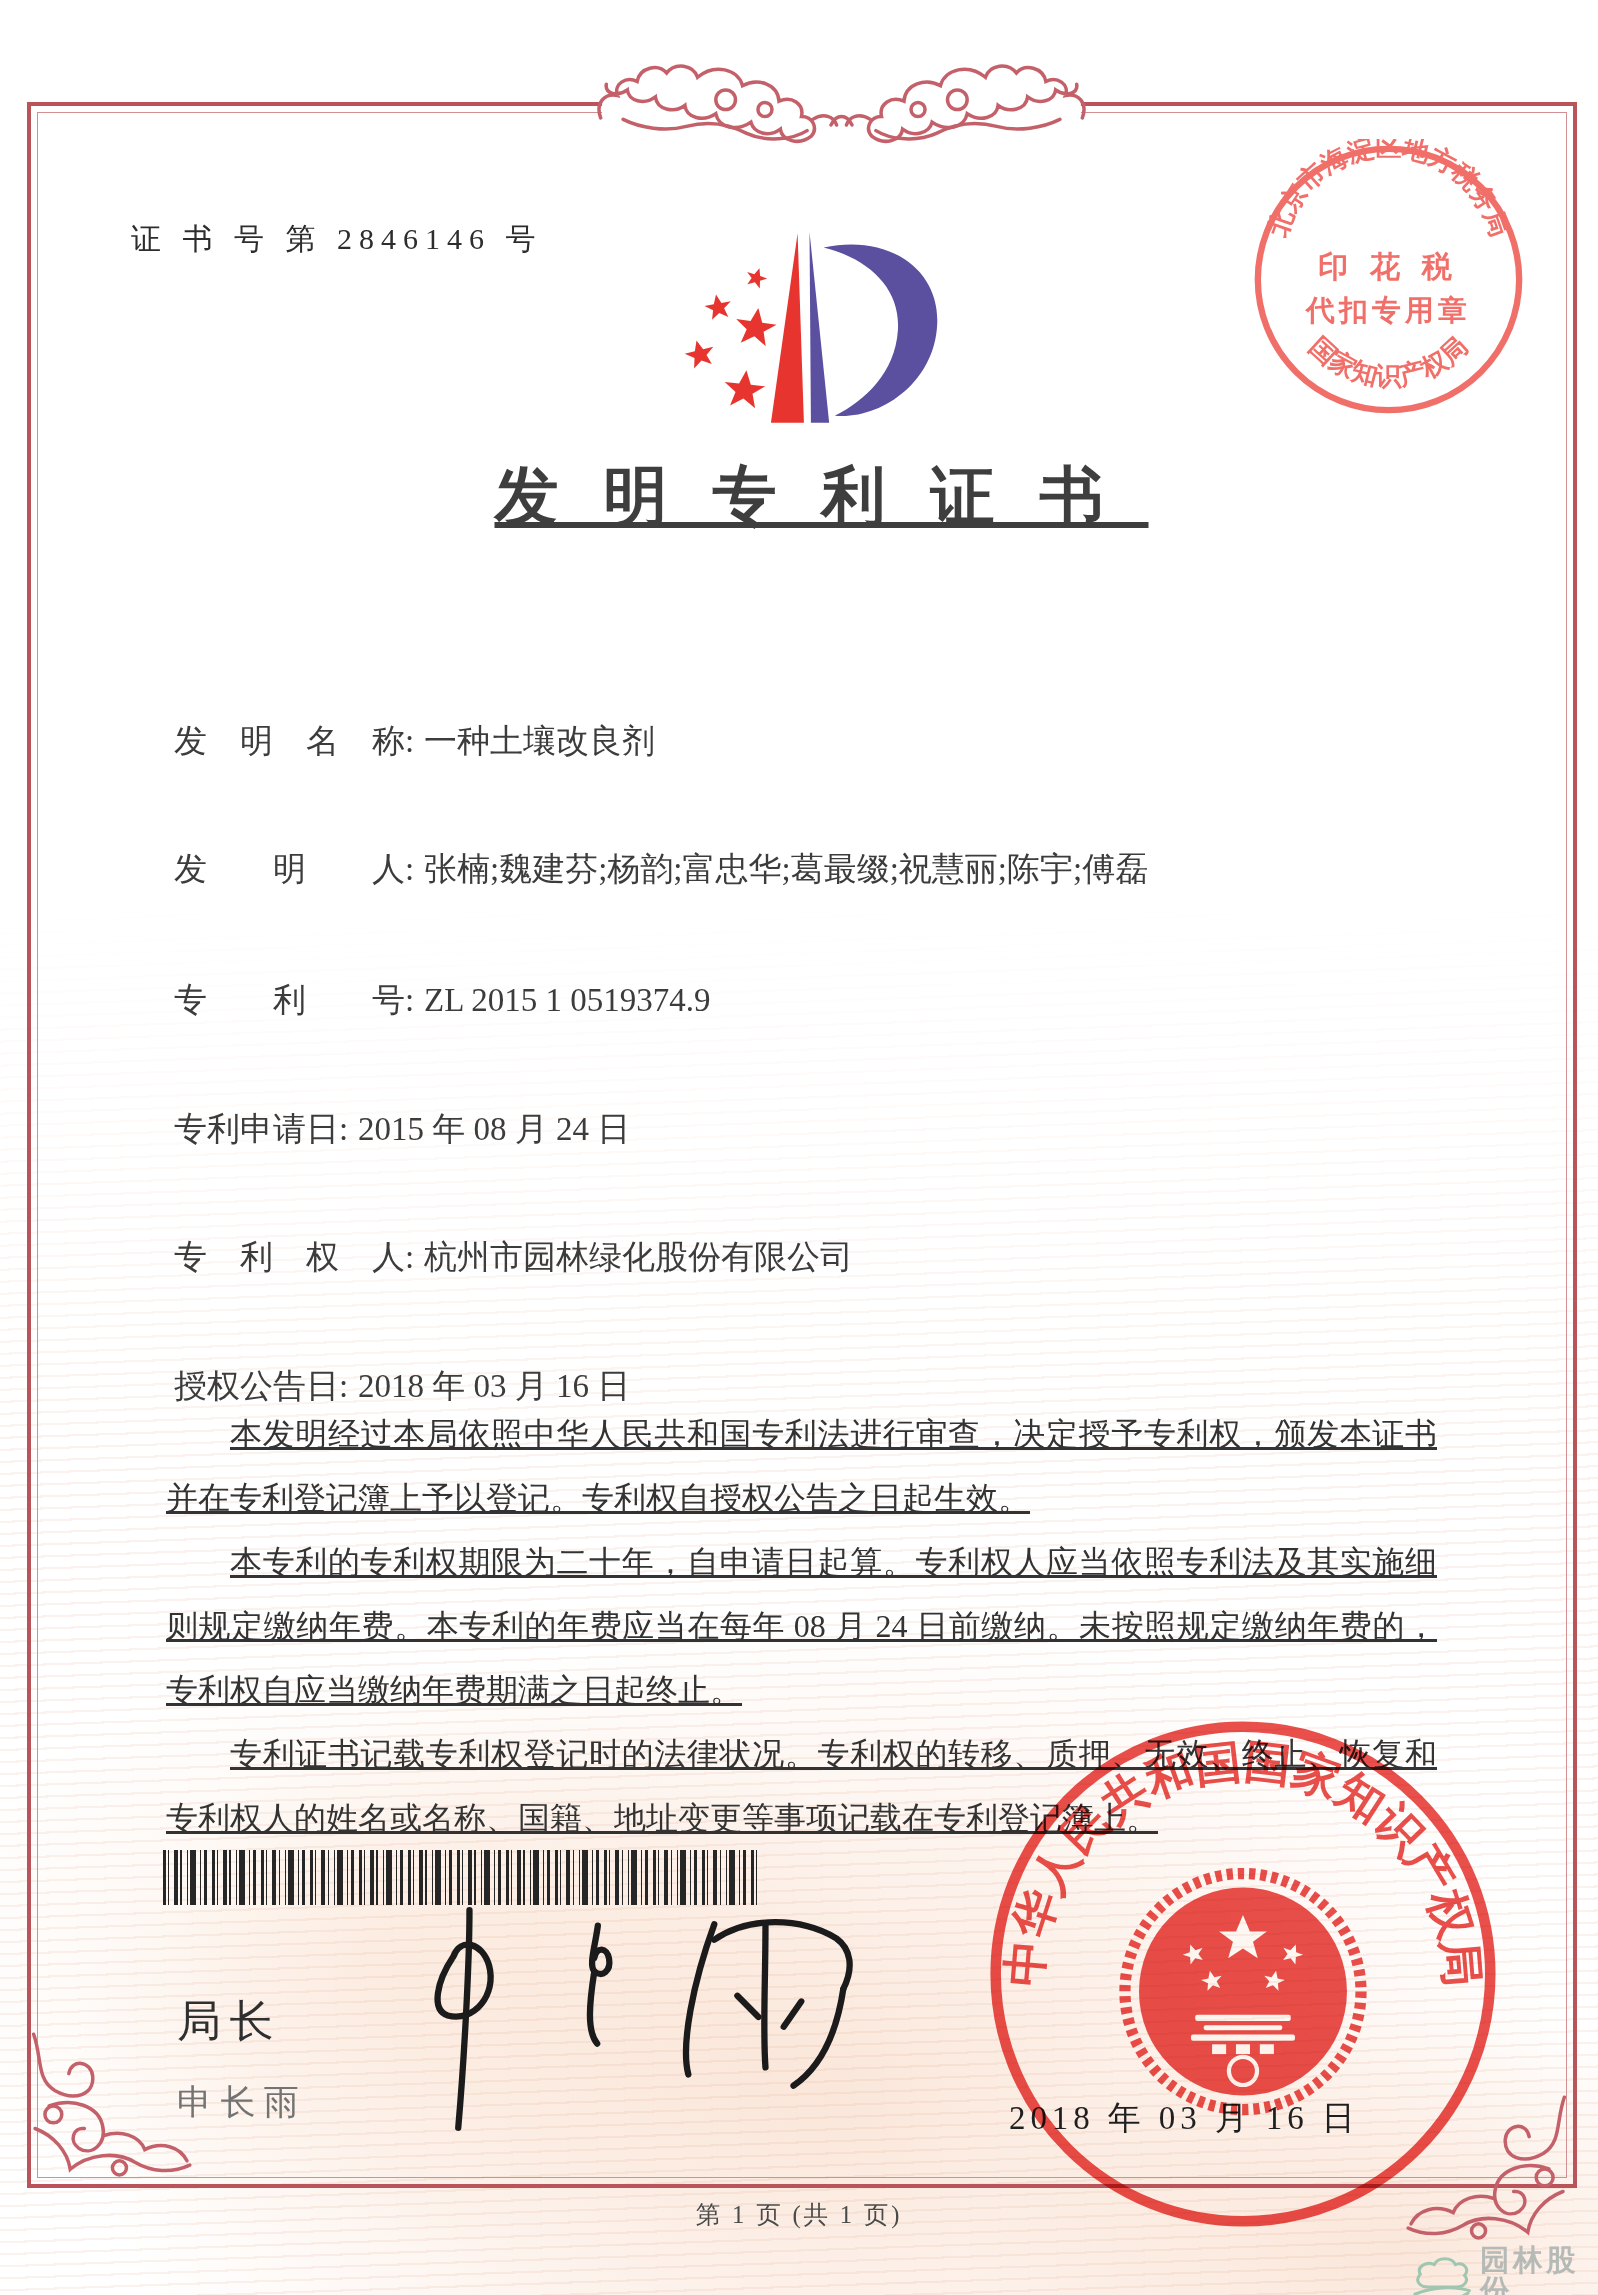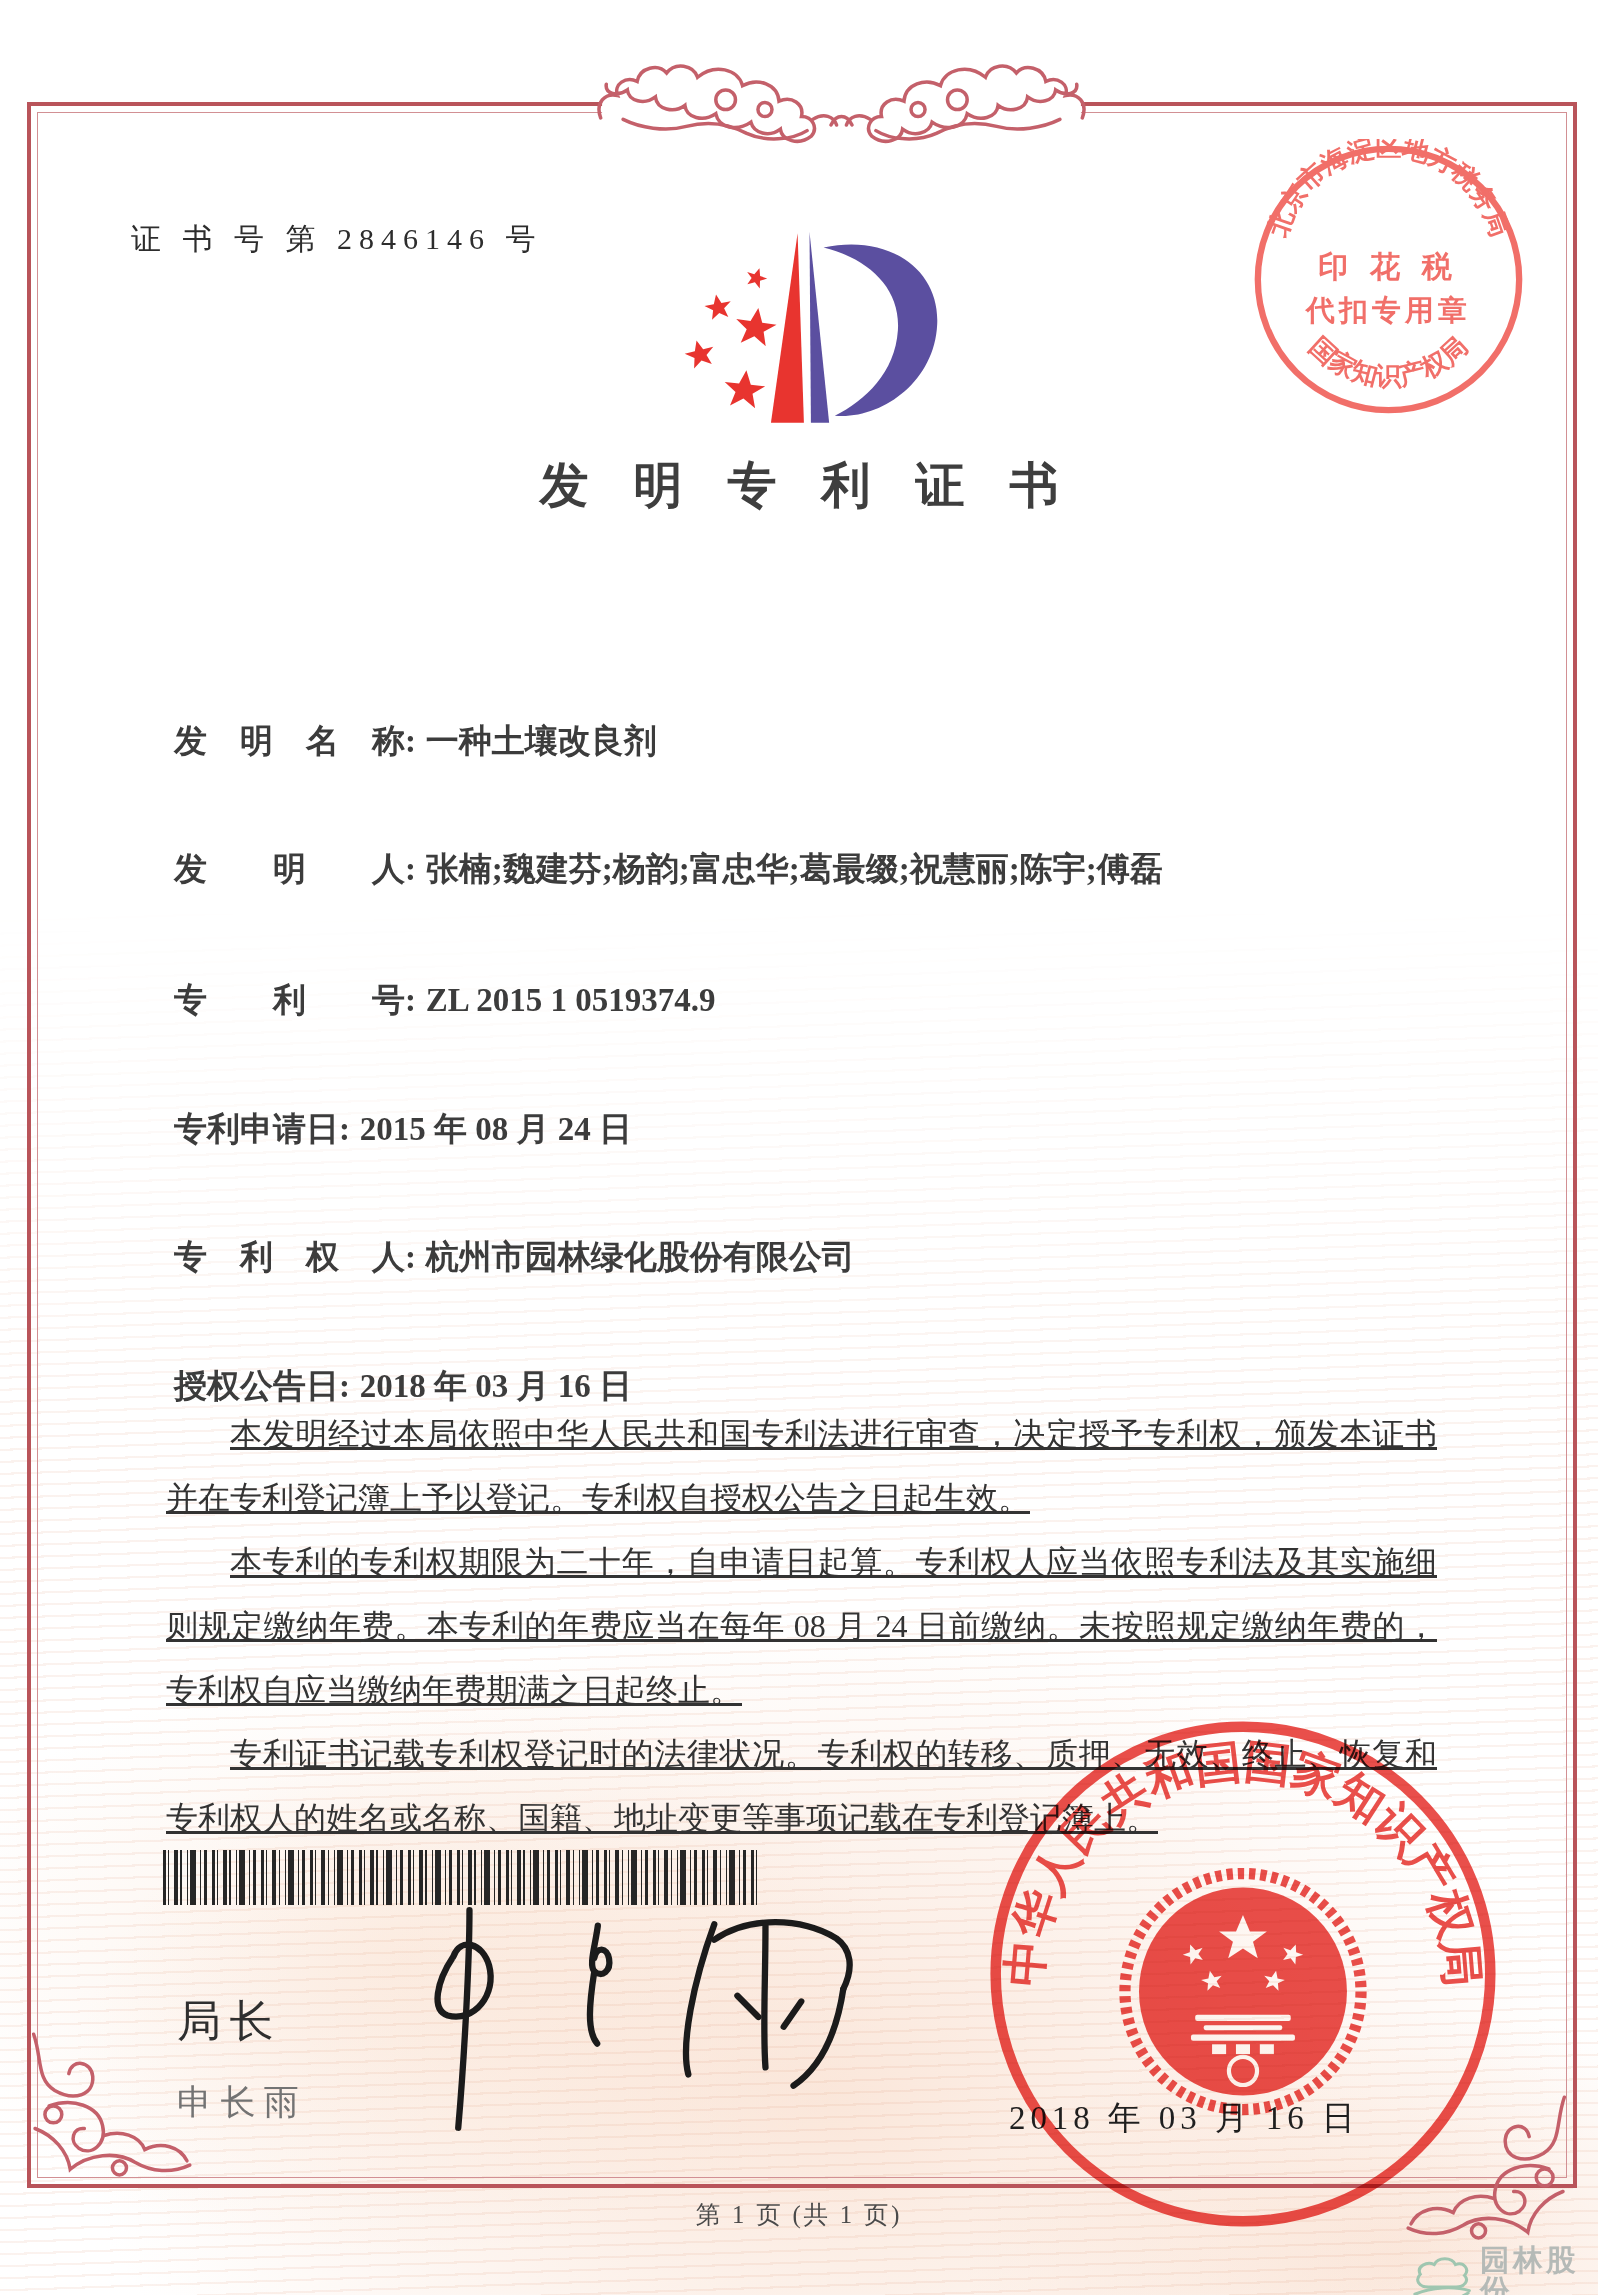--- a/index.html
+++ b/index.html
@@ -15,23 +15,23 @@
     background:repeating-linear-gradient(178deg, rgba(221,150,118,.12) 0 2.1px, rgba(221,150,118,0) 2.1px 12px);
     -webkit-mask-image:linear-gradient(to bottom, transparent 0 38%, #000 62% 100%);
     mask-image:linear-gradient(to bottom, transparent 0 38%, #000 62% 100%);}
   
   .frame{position:absolute;left:27px;top:70px;width:1542px;height:2078px;z-index:1;
          border:4.2px solid #b9545a;}
   .frame-inner{position:absolute;left:5.6px;top:5.6px;right:5.6px;bottom:5.6px;border:1.4px solid #d29094;}
   .orn{position:absolute;z-index:2;}
   .content{position:absolute;inset:0;z-index:3;}
   .certno{position:absolute;left:131px;top:187px;font-size:30px;letter-spacing:7px;color:#2d2d2d;}
-  .title{position:absolute;left:0;top:421px;width:100%;text-align:center;font-size:49px;font-weight:600;
-         letter-spacing:45px;padding-left:45px;box-sizing:border-box;color:#3e3e3e;}
-  .field{position:absolute;left:174px;font-size:33px;color:#3c3c3c;white-space:nowrap;font-weight:bold;}
+  .title{position:absolute;left:0;top:421px;width:100%;text-align:center;font-size:64px;font-weight:600;
+         letter-spacing:45px;padding-left:45px;box-sizing:border-box;color:#3e3e3e;text-decoration:underline;}
+  .field{position:absolute;left:174px;font-size:33px;color:#3c3c3c;white-space:nowrap;}
   .field .val{margin-left:9.8px;}
   .paras{position:absolute;left:166px;top:1370px;width:1271px;font-size:32px;line-height:64px;
          text-align:justify;color:#333;}
   .paras p{margin:0;text-indent:2em;text-decoration:underline;}
   .barcode{position:absolute;left:163px;top:1818px;width:594px;height:55px;
     background:repeating-linear-gradient(90deg,
       #262626 0 2.8px, transparent 2.8px 4.9px, #262626 4.9px 6.3px, transparent 6.3px 11.2px,
       #262626 11.2px 15.4px, transparent 15.4px 17.5px, #262626 17.5px 19px, transparent 19px 24px,
       #262626 24px 25px, transparent 25px 27px, #262626 27px 33px, transparent 33px 37px,
       #262626 37px 38px, transparent 38px 41px, #262626 41px 44px, transparent 44px 49px);}

